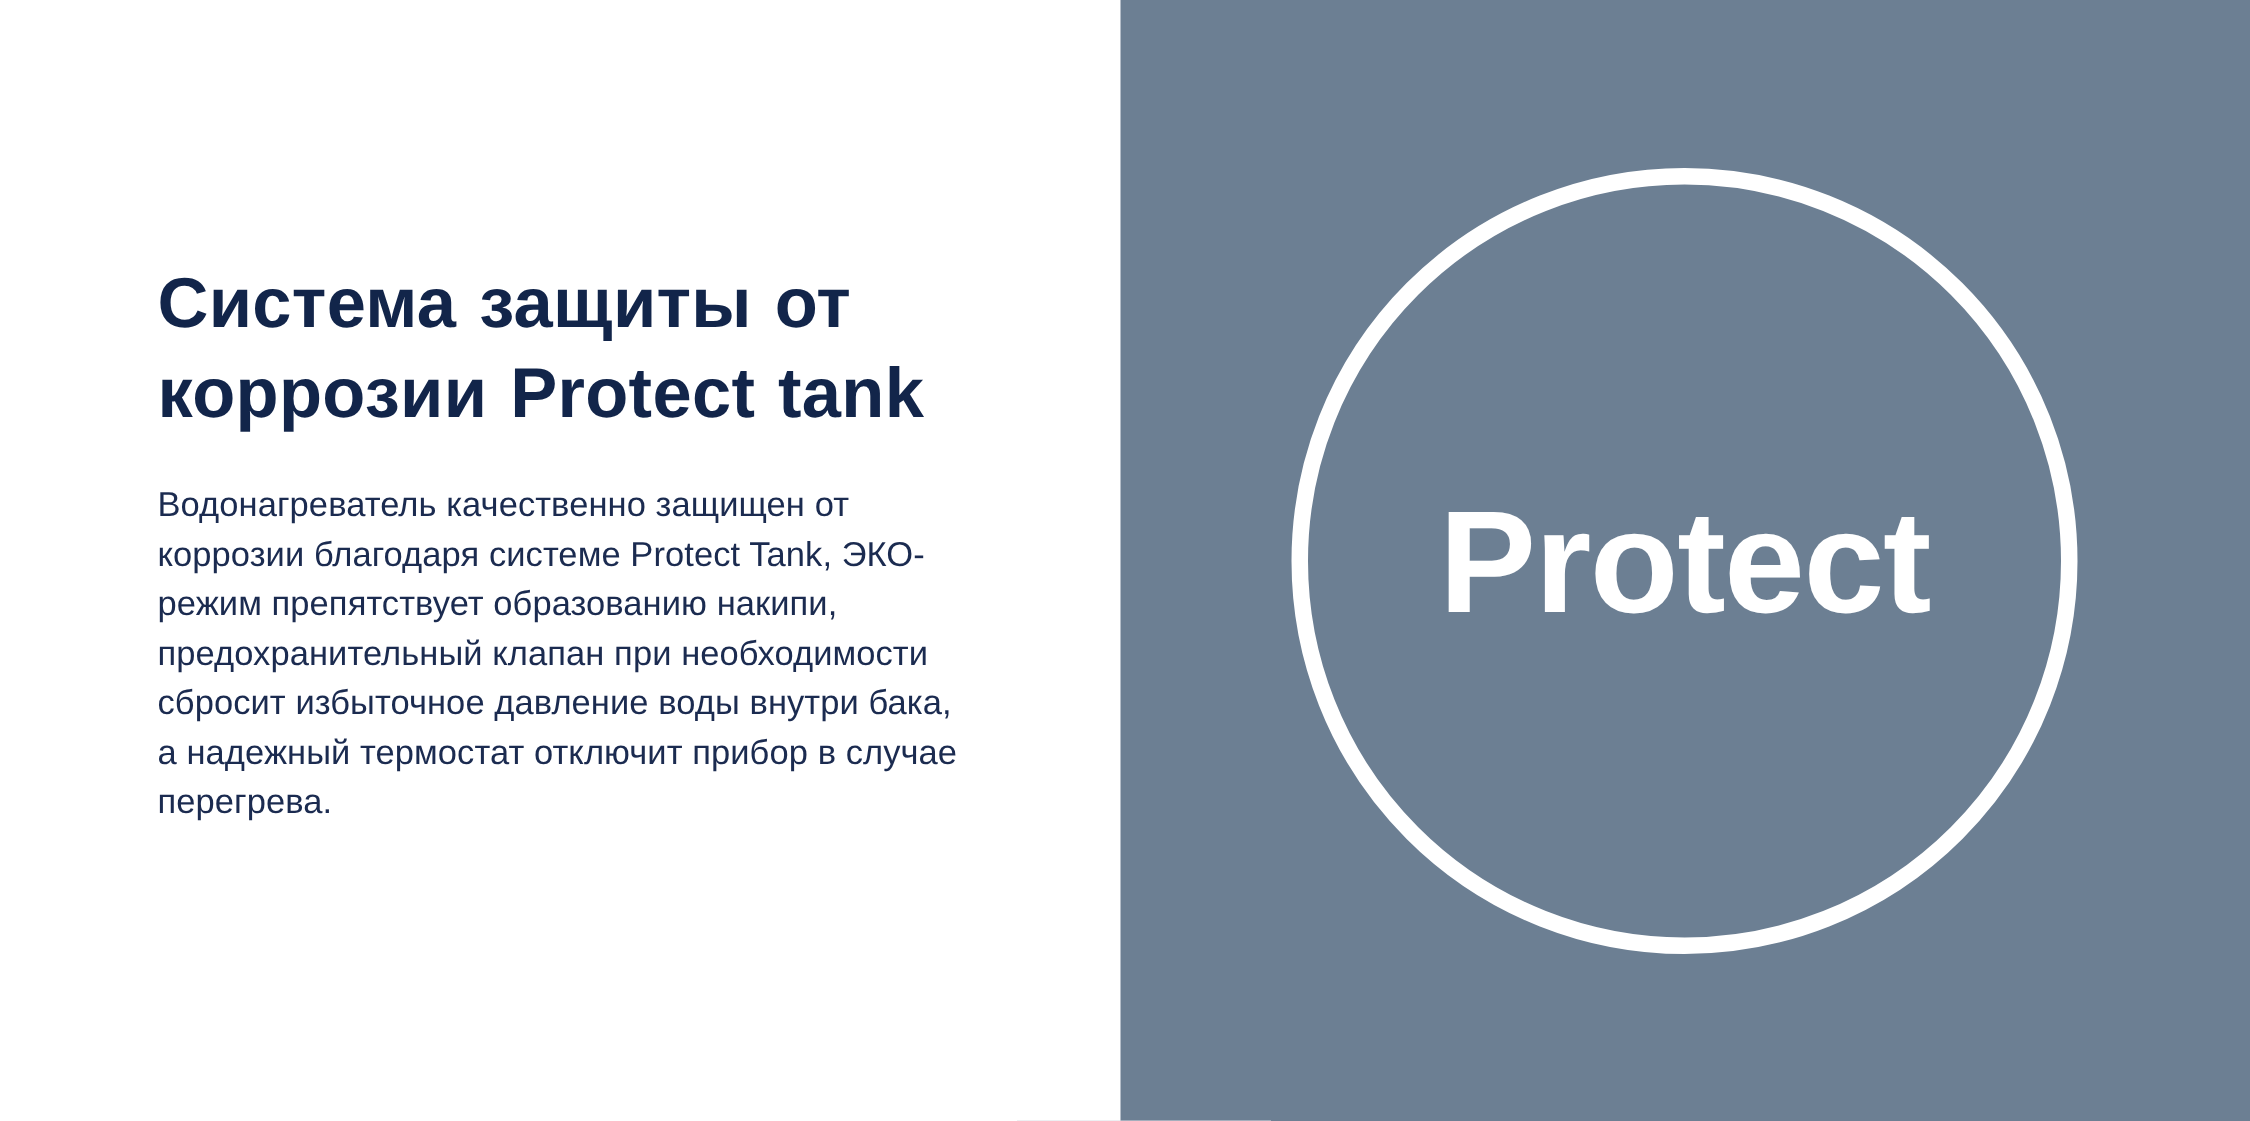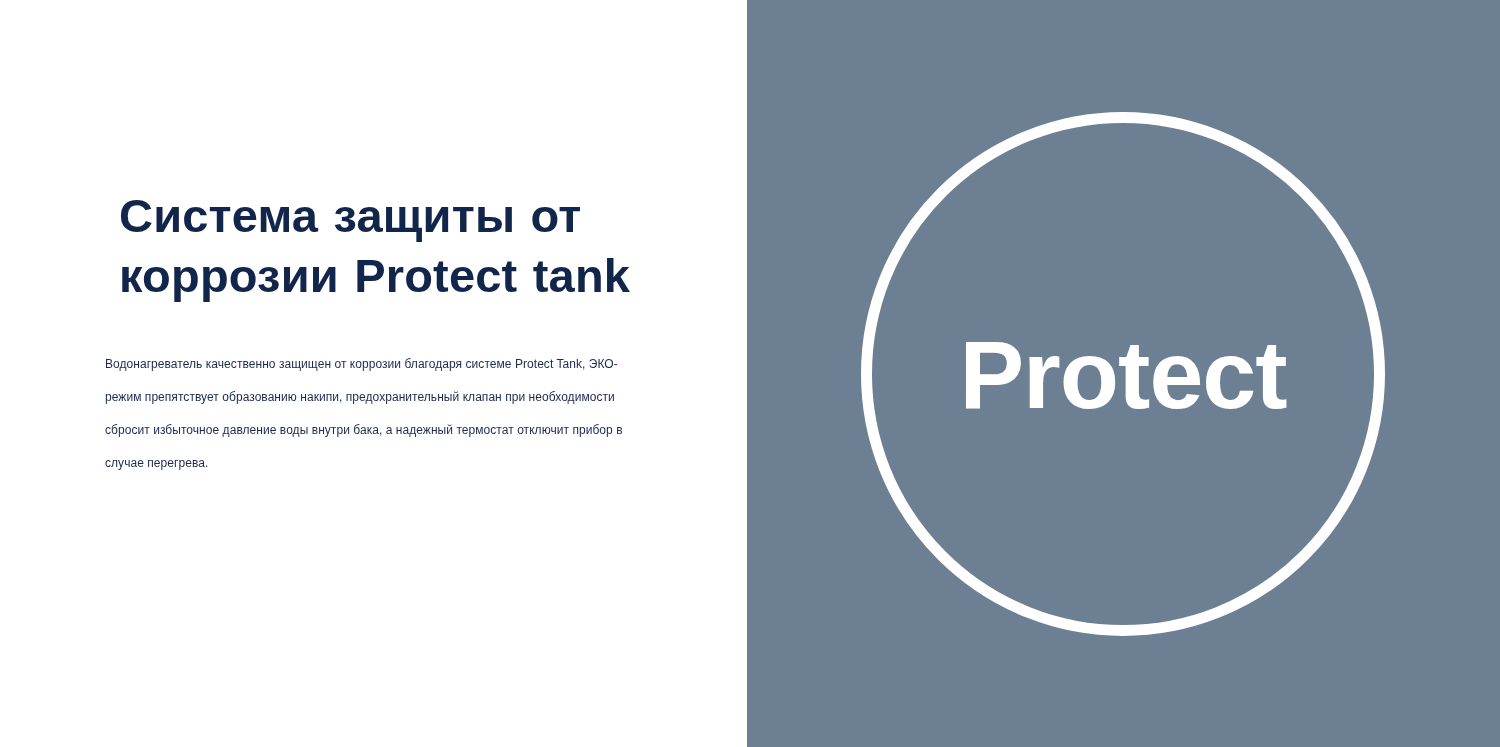--- a/index.html
+++ b/index.html
@@ -33,36 +33,36 @@
   }
 
   .text-block {
     position: absolute;
     left: 105px;
     top: 172px;
     width: 545px;
   }
 
   .feature-title {
-    margin: 14px;
+    margin: 0;
     font-family: "Liberation Sans", "DejaVu Sans", sans-serif;
     font-size: 47px;
     line-height: 60px;
     font-weight: 700;
     letter-spacing: 0.2px;
     color: #12254a;
     word-spacing: 2px;
   }
 
   .feature-text {
     margin: 0;
     padding-top: 28px;
     width: 537px;
     font-family: "Liberation Sans", "DejaVu Sans", sans-serif;
-    font-size: 12px;
+    font-size: 23px;
     line-height: 33px;
     font-weight: 400;
     color: #1b2b50;
     letter-spacing: 0.05px;
   }
 
   
   .badge-pane {
     position: relative;
     width: 753px;

